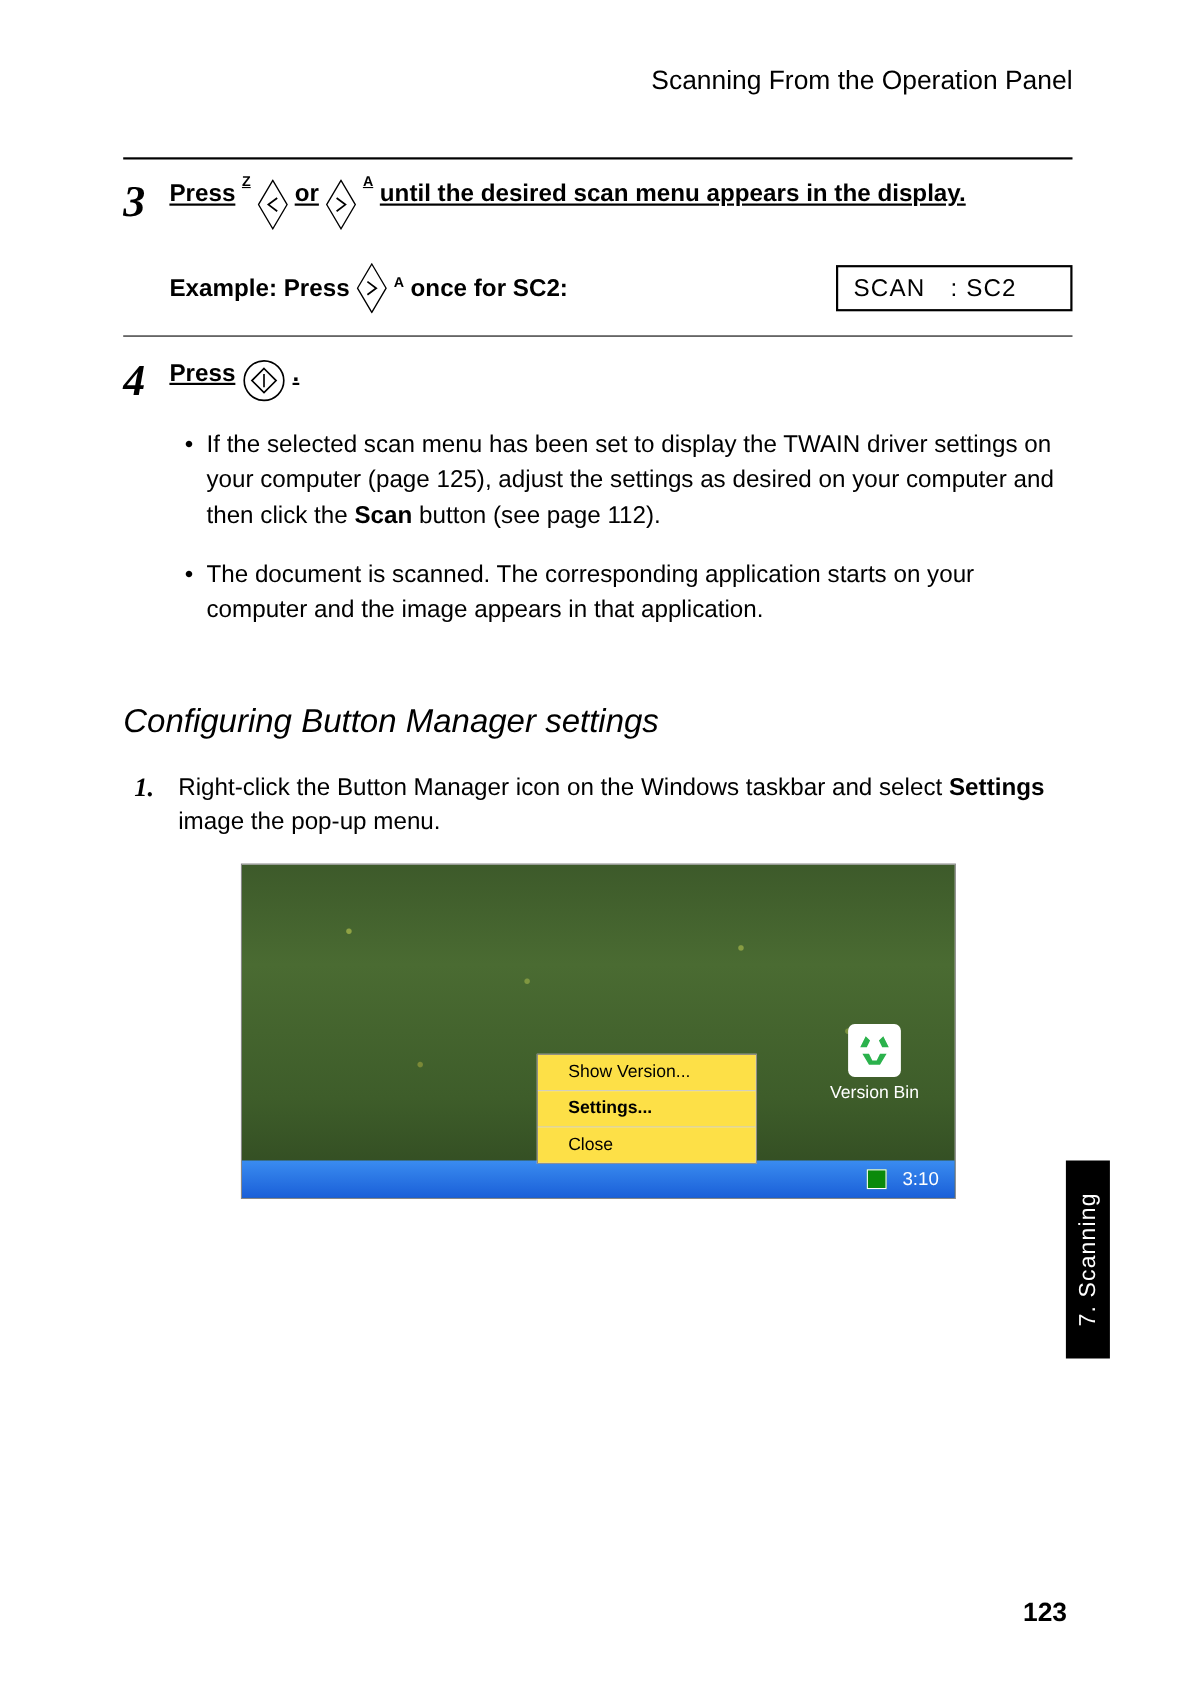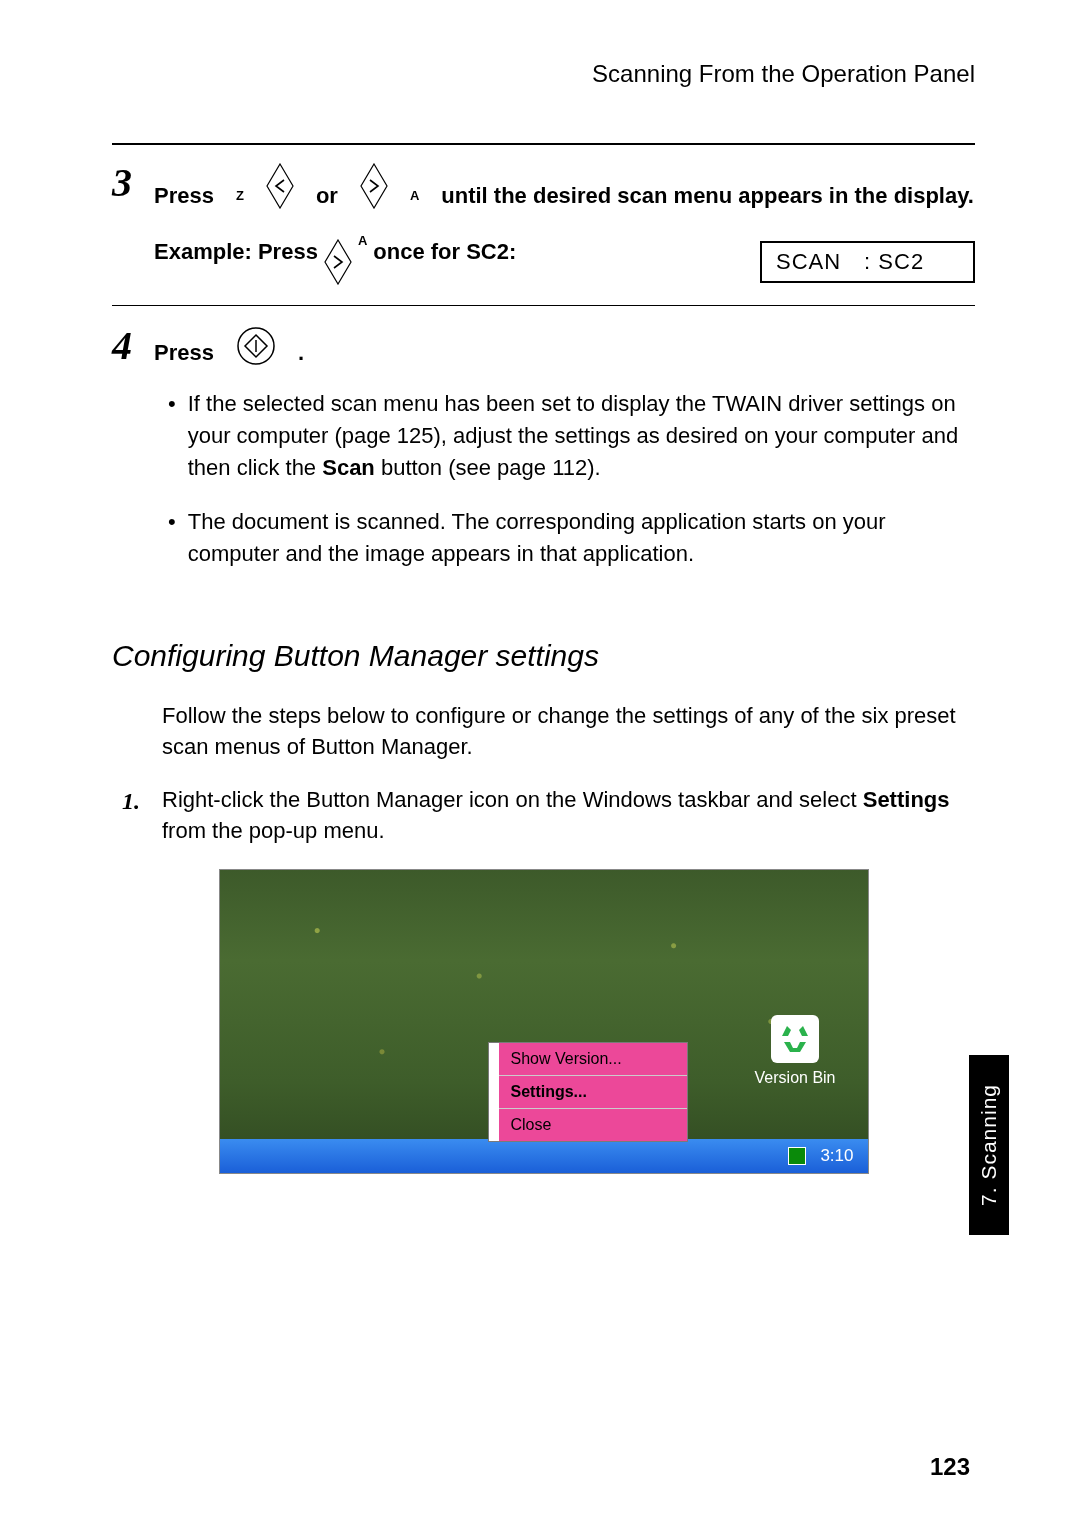--- a/index.html
+++ b/index.html
@@ -4,26 +4,26 @@
   <style>
     * { margin:0; padding:0; box-sizing:border-box; }
     body { font-family:Arial,Helvetica,sans-serif; width:1080px; height:1529px; background:#fff; position:relative; color:#000; }
     .page { padding:60px 105px 0 112px; }
     .running-head { text-align:right; font-size:24px; font-weight:400; margin-bottom:55px; }
     hr.rule { border:none; border-top:2px solid #000; margin:0 0 6px 0; }
     hr.thin { border:none; border-top:1px solid #000; }
     .step { display:flex; align-items:flex-start; margin:18px 0 0 0; }
     .step-num { font-family:"Times New Roman",Times,serif; font-style:italic; font-weight:bold; font-size:40px; width:42px; line-height:1; }
     .step-body { flex:1; font-size:22px; }
-    .step-line { display:flex; align-items:flex-end; flex-wrap:wrap; gap:22px; font-weight:bold; }
+    .step-line { display:flex; align-items:flex-start; flex-wrap:wrap; gap:6px; font-weight:bold;text-decoration:underline; }
     .icon-diamond { display:inline-block; }
     .icon-diamond svg { width:28px; height:46px; vertical-align:middle; }
     .sup { font-size:13px; font-weight:bold; position:relative; top:-6px; }
     .example-row { display:flex; align-items:center; justify-content:space-between; margin:30px 0 20px 0; gap:20px; }
-    .example-left { display:flex; align-items:flex-start; gap:6px; font-weight:bold; font-size:22px; }
+    .example-left { display:flex; align-items:center; gap:6px; font-weight:bold; font-size:22px; }
     .display-box { border:2px solid #000; padding:6px 14px; font-size:22px; min-width:215px; letter-spacing:1px; }
     .icon-circle { display:inline-block; }
     .icon-circle svg { width:40px; height:40px; vertical-align:middle; }
     .bullets { margin:22px 0 0 56px; }
     .bullet { display:flex; font-size:22px; line-height:1.45; margin-bottom:22px; }
     .bullet-dot { margin:0 12px 0 0; }
     h2.section { font-family:Arial,Helvetica,sans-serif; font-style:italic; font-weight:normal; font-size:30px; margin:70px 0 28px 0; }
     .intro { font-size:22px; line-height:1.4; margin:0 0 22px 50px; }
     .num-step { display:flex; font-size:22px; line-height:1.4; margin:0 0 22px 10px; }
     .num-step-num { font-family:"Times New Roman",Times,serif; font-style:italic; font-weight:bold; font-size:24px; width:40px; }
@@ -32,21 +32,21 @@
     .screenshot { width:650px; height:305px; background:linear-gradient(180deg,#3d5a2a 0%,#4a6b32 30%,#3e5d2a 70%,#2f4820 100%); position:relative; overflow:hidden; border:1px solid #888; }
     .screenshot::before { content:""; position:absolute; inset:0; background:
       radial-gradient(circle at 15% 20%, rgba(255,255,100,0.4) 0 2px, transparent 3px),
       radial-gradient(circle at 40% 35%, rgba(255,255,100,0.3) 0 2px, transparent 3px),
       radial-gradient(circle at 70% 25%, rgba(255,255,100,0.35) 0 2px, transparent 3px),
       radial-gradient(circle at 85% 50%, rgba(255,255,100,0.3) 0 2px, transparent 3px),
       radial-gradient(circle at 25% 60%, rgba(255,230,80,0.3) 0 2px, transparent 3px),
       radial-gradient(circle at 55% 70%, rgba(255,230,80,0.3) 0 2px, transparent 3px);
     }
     .ctx-menu { position:absolute; left:268px; top:172px; width:200px; background:#fff; border:1px solid #7a7a7a; font-family:Tahoma,Arial,sans-serif; font-size:16px; z-index:2; }
-    .ctx-item { padding:7px 12px; border-bottom:1px solid #ccc; background:#ec4899;margin-left:10px; }
+    .ctx-item { padding:7px 28px; border-bottom:1px solid #ccc; background:#fde047; }
     .ctx-item:last-child { border-bottom:none; }
     .ctx-item.bold { font-weight:bold; }
     .recycle { position:absolute; right:32px; top:145px; text-align:center; color:#fff; font-family:Tahoma,Arial,sans-serif; font-size:16px; z-index:1; }
     .recycle-icon { width:48px; height:48px; background:#fff; border-radius:6px; margin:0 auto 6px auto; display:flex; align-items:center; justify-content:center; }
     .recycle-icon svg { width:34px; height:34px; }
     .taskbar { position:absolute; left:0; right:0; bottom:0; height:34px; background:linear-gradient(180deg,#3a8cf0 0%,#1a5fd8 100%); display:flex; align-items:center; justify-content:flex-end; padding:0 14px; color:#fff; font-family:Tahoma,Arial,sans-serif; font-size:17px; gap:14px; }
     .tray-icon { width:18px; height:18px; background:#0a8a0a; border:1px solid #fff; display:inline-block; }
     .side-tab { position:absolute; right:71px; top:1055px; width:40px; height:180px; background:#000; color:#fff; display:flex; align-items:center; justify-content:center; }
     .side-tab span { writing-mode:vertical-rl; transform:rotate(180deg); font-size:21px; letter-spacing:1px; }
     .page-num { position:absolute; right:110px; bottom:48px; font-weight:bold; font-size:24px; }
@@ -128,26 +128,25 @@
       </div>
     </div>
     <div class="bullet">
       <div class="bullet-dot">•</div>
       <div>The document is scanned. The corresponding application starts on your computer and the image appears in that application.</div>
     </div>
   </div>
 
   <h2 class="section">Configuring Button Manager settings</h2>
 
-  <div class="intro">Follow the steps below to configure or change the settings of any of the six preset scan menus of Button Manager.</div>
 
   <div class="num-step">
     <div class="num-step-num">1.</div>
     <div class="num-step-body">
-      <span>Right-click the Button Manager icon on the Windows taskbar and select </span><span class="bold-inline">Settings</span><span> from the pop-up menu.</span>
+      <span>Right-click the Button Manager icon on the Windows taskbar and select </span><span class="bold-inline">Settings</span><span> image the pop-up menu.</span>
     </div>
   </div>
 
   <div class="screenshot-wrap">
     <div class="screenshot">
       <div class="recycle">
         <div class="recycle-icon">
           <svg viewBox="0 0 34 34">
               <path d="M9 4 L4 14 L10 14 L13 8 Z M25 4 L30 14 L24 14 L21 8 Z M6 20 L12 30 L22 30 L28 20 L22 20 L19 26 L15 26 L12 20 Z" fill="#2bb24c"></path>
             </svg>

